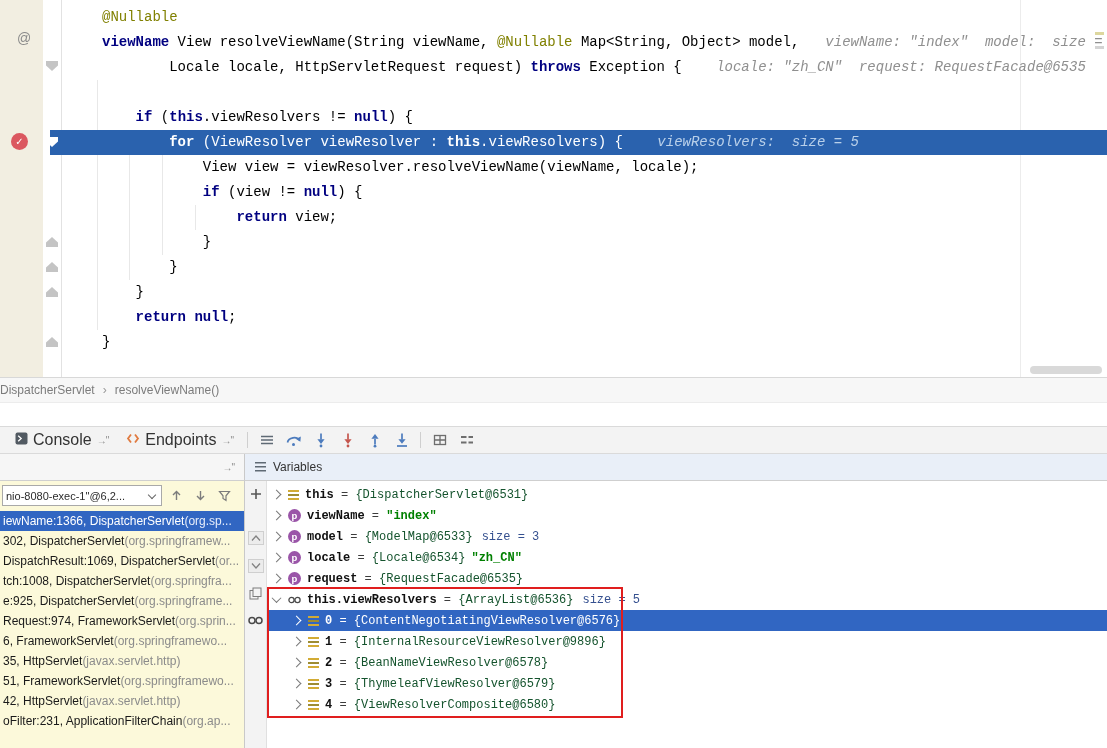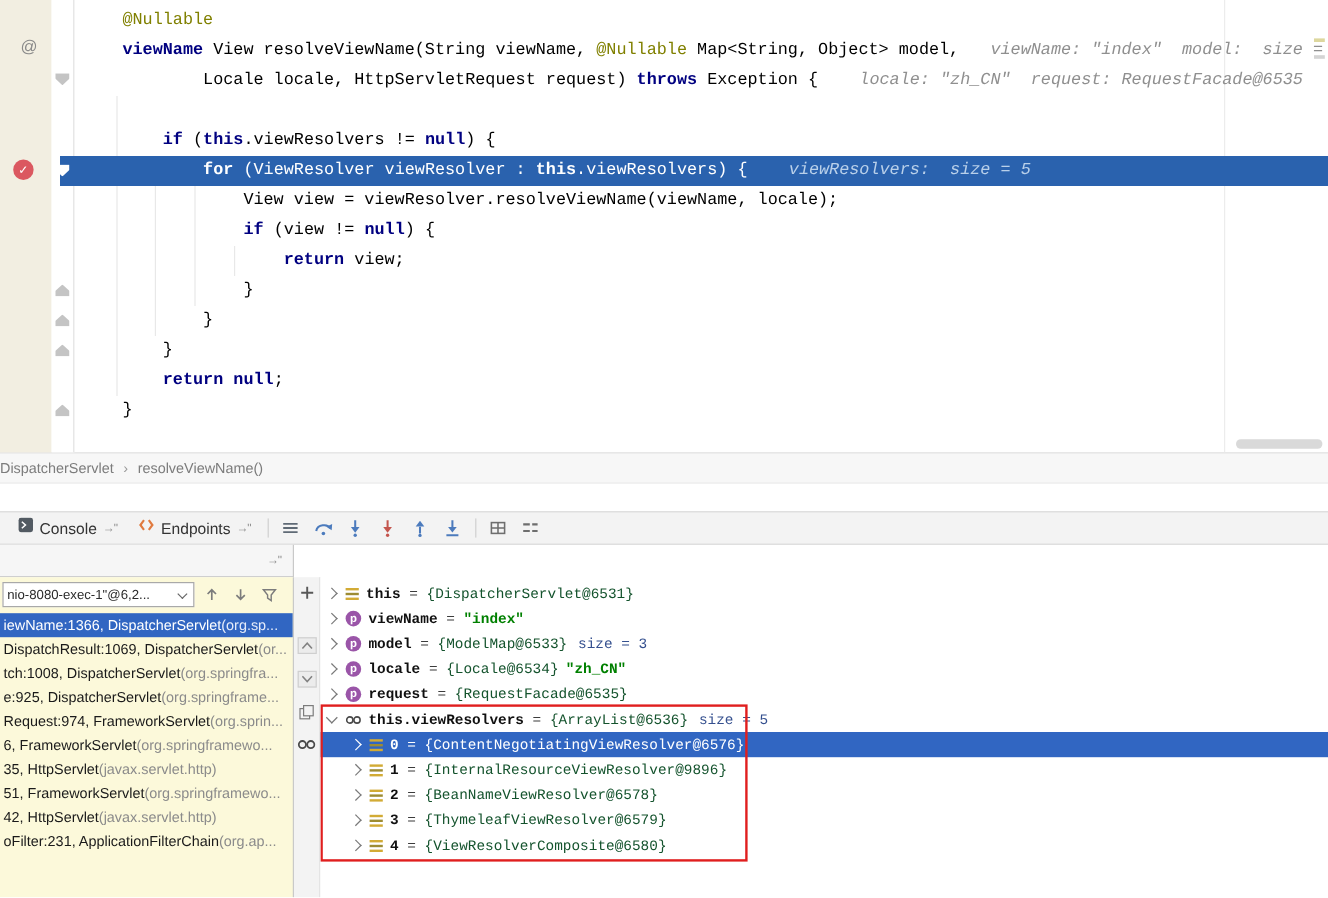--- a/index.html
+++ b/index.html
@@ -30,21 +30,21 @@
   .hscroll{position:absolute;left:1030px;top:366px;width:72px;height:8px;border-radius:4px;background:#d9d9d9}
   .stripe-tick{position:absolute;width:9px;height:3px}
 
   
   #breadcrumb{position:absolute;left:0;top:378px;width:100%;height:25px;background:#f7f7f7;border-bottom:1px solid #ececec;display:flex;align-items:center;font-size:12px;color:#7c7c7c}
   .bc-sep{margin:0 8px;color:#9a9a9a}
 
   
   #debug-toolbar{position:absolute;left:0;top:426px;width:100%;height:28px;background:#f3f3f3;border-top:1px solid #dadada;border-bottom:1px solid #dadada;display:flex;align-items:center;padding-left:6px}
   .tb-tab{display:flex;align-items:center;gap:5px;padding:0 9px;height:100%}
-  .tb-tab-label{font-size:13px;color:#333}
+  .tb-tab-label{font-size:16px;color:#333}
   .tab-ovf{font-size:10px;color:#8d8d8d;letter-spacing:-1px}
   .tb-sep{width:1px;height:16px;background:#cfcfcf;margin:0 5px}
   #debug-actions{display:flex;align-items:center}
   .tb-btn{width:27px;height:22px;display:flex;align-items:center;justify-content:center}
 
   
   #frames-header{position:absolute;left:0;top:454px;width:245px;height:27px;background:#f6f6f6;border-right:1px solid #c9c9c9;border-bottom:1px solid #cfcfcf;display:flex;align-items:center;justify-content:flex-end;padding-right:10px}
   #vars-header{position:absolute;left:245px;top:454px;right:0;height:27px;background:#e9eff8;border-bottom:1px solid #cfcfcf;display:flex;align-items:center;gap:7px;padding-left:10px;font-size:12px;color:#333}
   .ham{width:11px;height:10px;background:linear-gradient(#5f6a75,#5f6a75) 0 0/11px 1.5px no-repeat,linear-gradient(#5f6a75,#5f6a75) 0 4px/11px 1.5px no-repeat,linear-gradient(#5f6a75,#5f6a75) 0 8px/11px 1.5px no-repeat}
 
@@ -215,20 +215,24 @@
           <svg width="16" height="16" viewBox="0 0 16 16">
             <path d="M2 5h5.5M9.5 5h4.5M2 10.5h5.5M9.5 10.5h4.5" stroke="#6e6e6e" stroke-width="1.8" fill="none"></path>
           </svg>
         </span>
       </div>
   </div>
 
   <div id="frames-header">
     <span class="tab-ovf">→"</span>
   </div>
+  <div id="vars-header">
+    <span class="ham"></span>
+    <span>Variables</span>
+  </div>
 
   <div id="frames-panel">
     <div class="thread-row">
       <div class="thread-select">
         <span class="thread-label">nio-8080-exec-1"@6,2...</span>
         <span class="dd-chev"></span>
       </div>
       <span class="fr-ico">
           <svg width="13" height="13" viewBox="0 0 13 13">
             <path d="M6.5 11V3M3 6l3.5-3.5L10 6" stroke="#7c7c7c" stroke-width="1.4" fill="none"></path>
@@ -242,20 +246,24 @@
       <span class="fr-ico">
           <svg width="13" height="12" viewBox="0 0 13 12">
             <path d="M1.5 1.5h10L8 5.8v4.7L5 8.5V5.8z" fill="none" stroke="#7c7c7c" stroke-width="1.2"></path>
           </svg>
         </span>
     </div>
     <div class="frames-list">
         <div class="frame-item selected">
           <span class="frame-main">iewName:1366, DispatcherServlet </span>
           <span class="frame-pkg">(org.sp...</span>
+        </div>
+        <div class="frame-item">
+          <span class="frame-main">302, DispatcherServlet </span>
+          <span class="frame-pkg">(org.springframew...</span>
         </div>
         <div class="frame-item">
           <span class="frame-main">DispatchResult:1069, DispatcherServlet </span>
           <span class="frame-pkg">(or...</span>
         </div>
         <div class="frame-item">
           <span class="frame-main">tch:1008, DispatcherServlet </span>
           <span class="frame-pkg">(org.springfra...</span>
         </div>
         <div class="frame-item">

